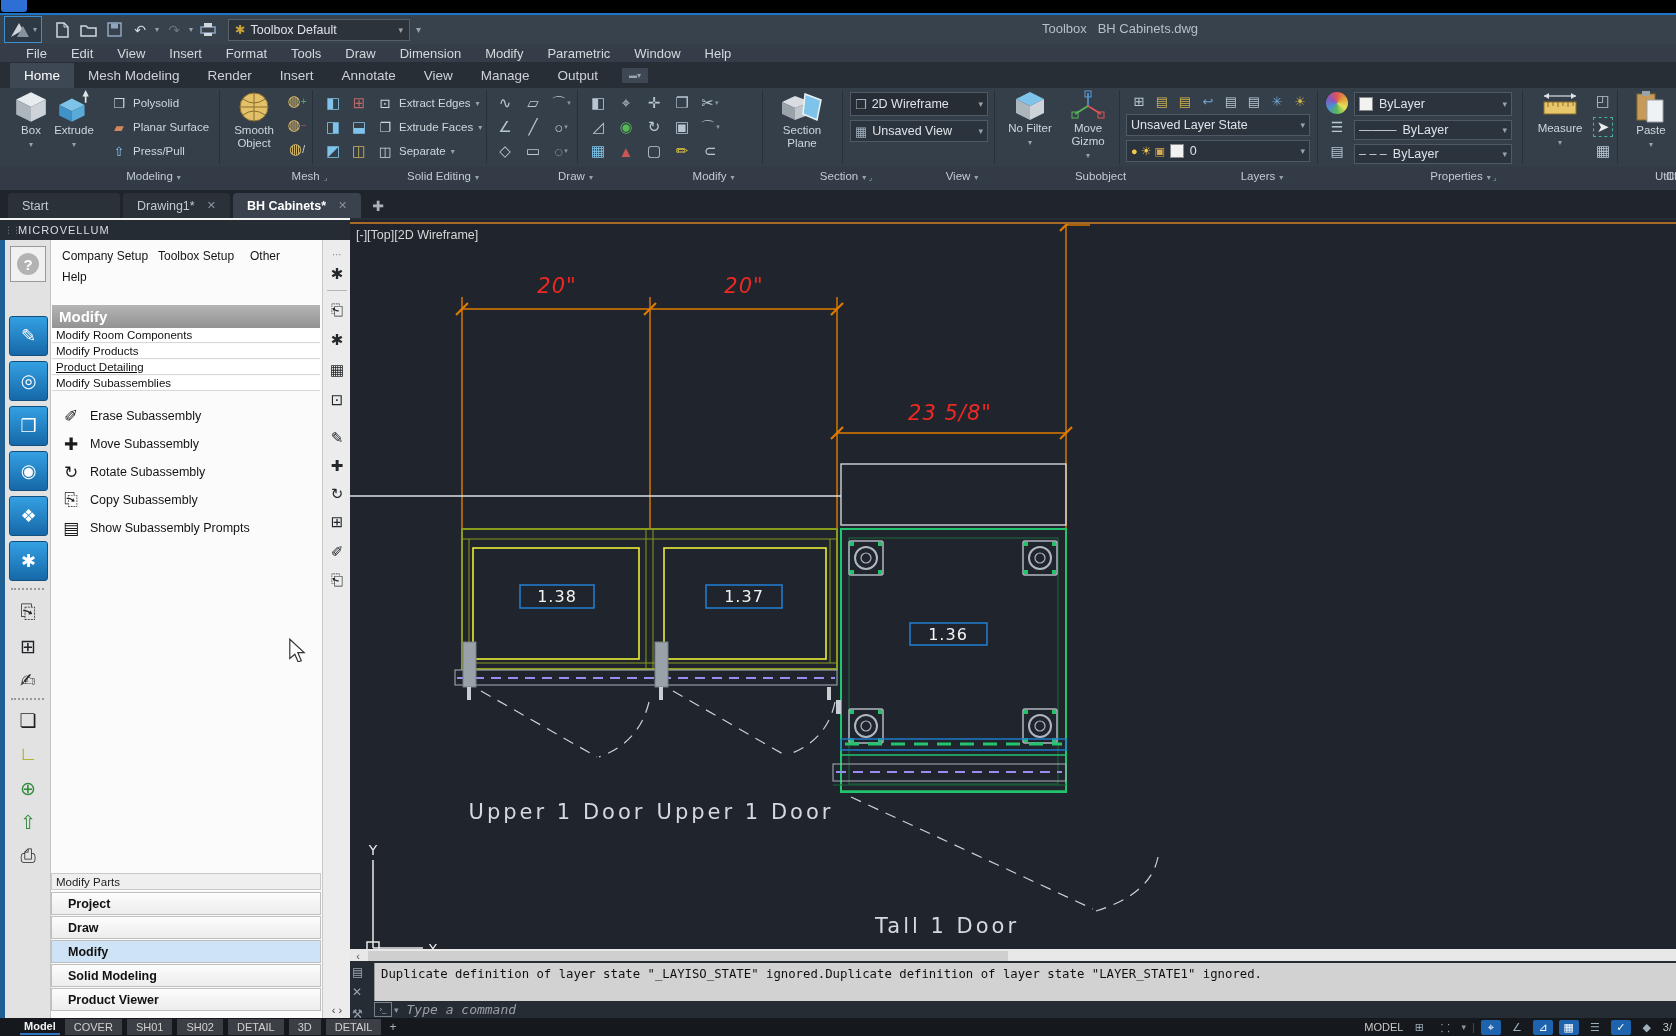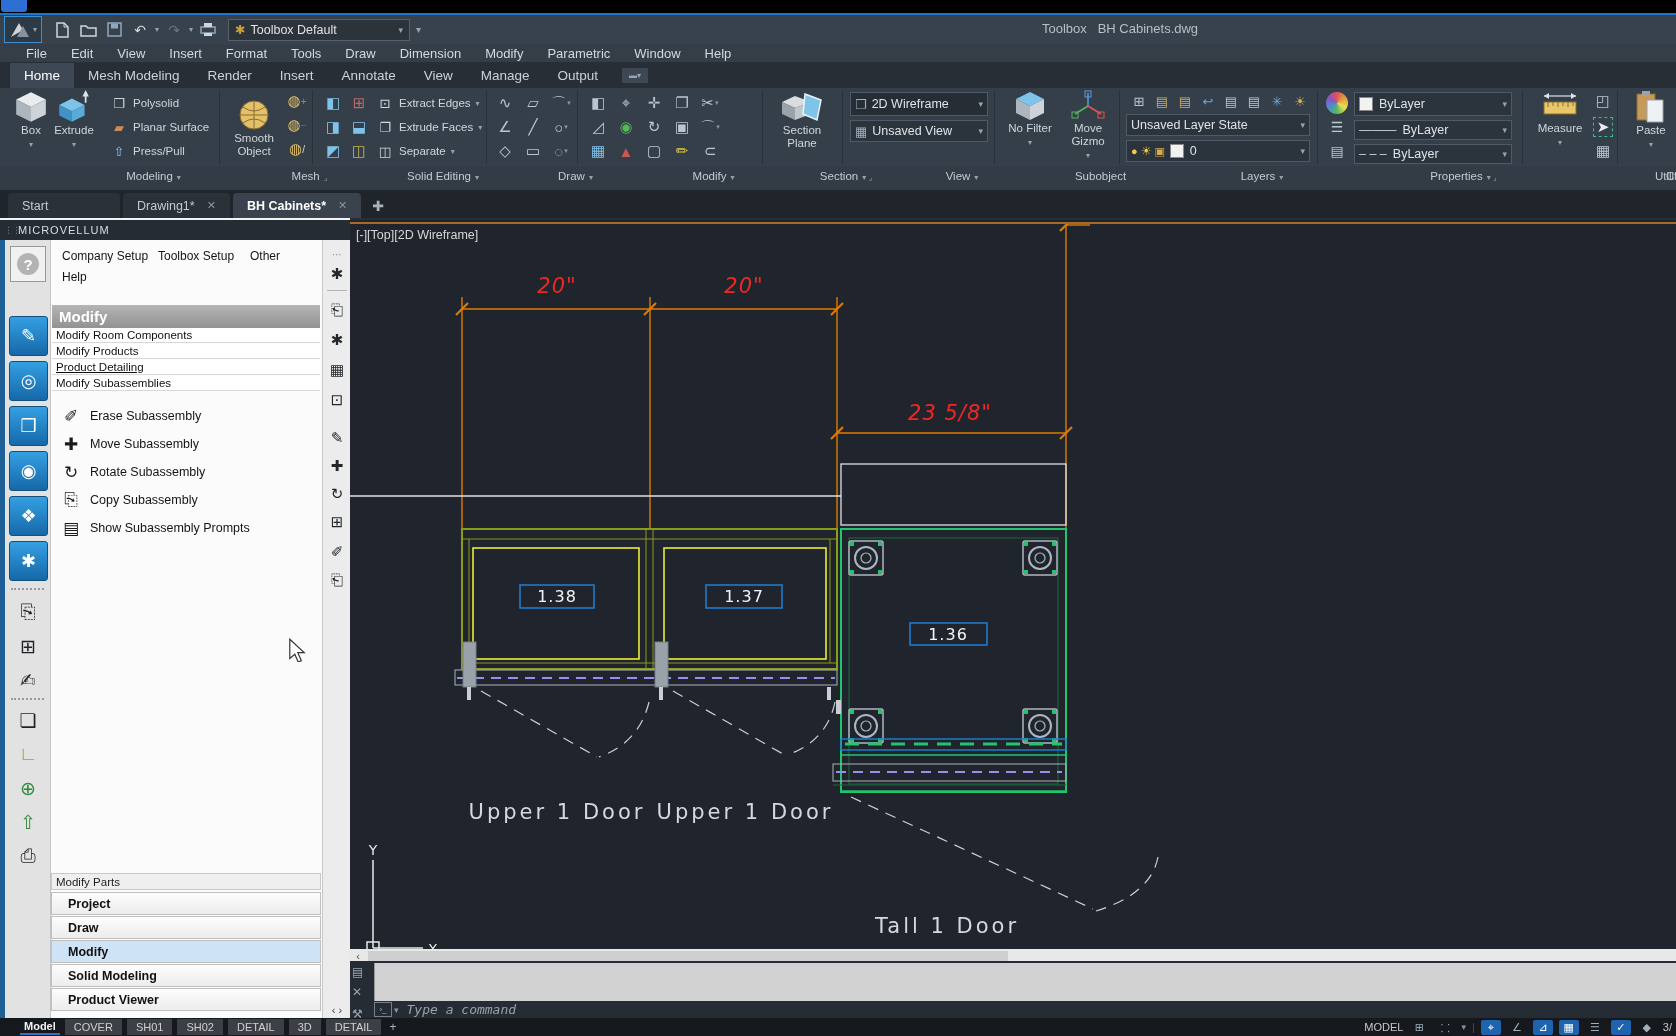--- a/index.html
+++ b/index.html
@@ -212,21 +212,21 @@
     <div class="rowbtn" style="left:110px;top:28px;">
       <span class="gi" style="color:#d08a5a;">▰</span>
         <span>Planar Surface</span>
     </div>
     <div class="rowbtn" style="left:110px;top:52px;">
       <span class="gi" style="color:#7ec3ea;">⇧</span>
         <span>Press/Pull</span>
     </div>
     <div class="vsep" style="left:219px;"></div>
 
-    <div class="bigbtn" style="left:228px;top:10px;width:52px;">
+    <div class="bigbtn" style="left:228px;top:2px;width:52px;">
       <svg width="36" height="34" viewBox="0 0 36 34">
         <circle cx="18" cy="17" r="14" fill="#e3c169" stroke="#8a6d2f"></circle>
         <path d="M4,17 h28 M18,3 v28 M7,9 q11,8 22,0 M7,25 q11,-8 22,0" fill="none" stroke="#8a6d2f" stroke-width="1"></path>
       </svg>
       <span>Smooth</span>
         <span>Object</span>
     </div>
     <div class="gicon" style="left:284px;top:2px;color:#e3c169;">◍<span style="color:#4fae55;font-size:10px;">+</span></div>
     <div class="gicon" style="left:284px;top:26px;color:#e3c169;">◍<span style="color:#c05050;font-size:10px;">−</span></div>
     <div class="gicon" style="left:284px;top:50px;color:#e3c169;">◍<span style="color:#cfd6dc;font-size:10px;">/</span></div>
@@ -705,20 +705,21 @@
     </div>
   </div>
 
   <div class="abs cmd">
     <div class="cmdleft">
       <div style="margin-top:4px;">▤</div>
       <div style="margin-top:6px;">✕</div>
       <div style="margin-top:8px;">⚒</div>
     </div>
     <div class="cmdhist">
+      <div>Duplicate definition of layer state "_LAYISO_STATE" ignored.Duplicate definition of layer state "LAYER_STATE1" ignored.</div>
     </div>
     <div class="cmdin">
       <span class="cmdbox">›_</span>
       <span class="mini">▾</span>
       <span class="cmdprompt">Type a command</span>
     </div>
   </div>
 
   <div class="abs statusbar">
     <span class="sbmodel">Model</span>

